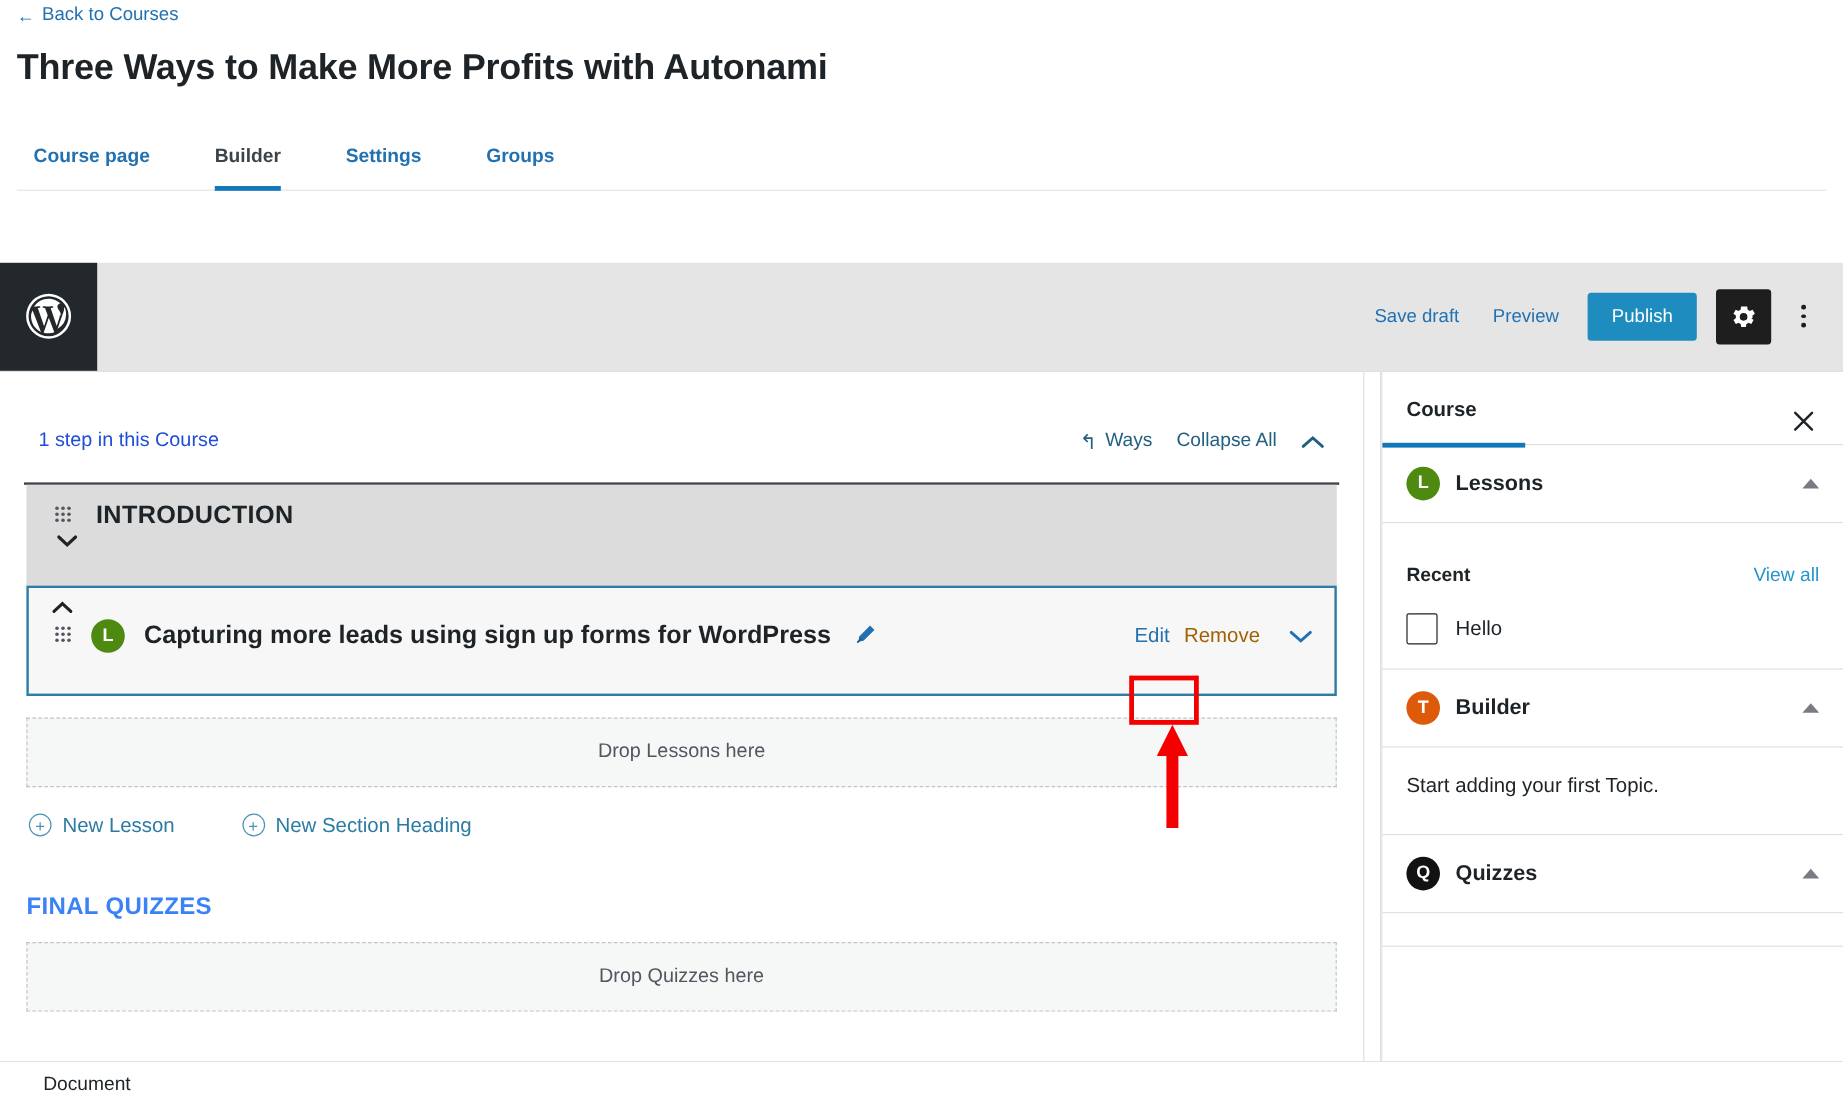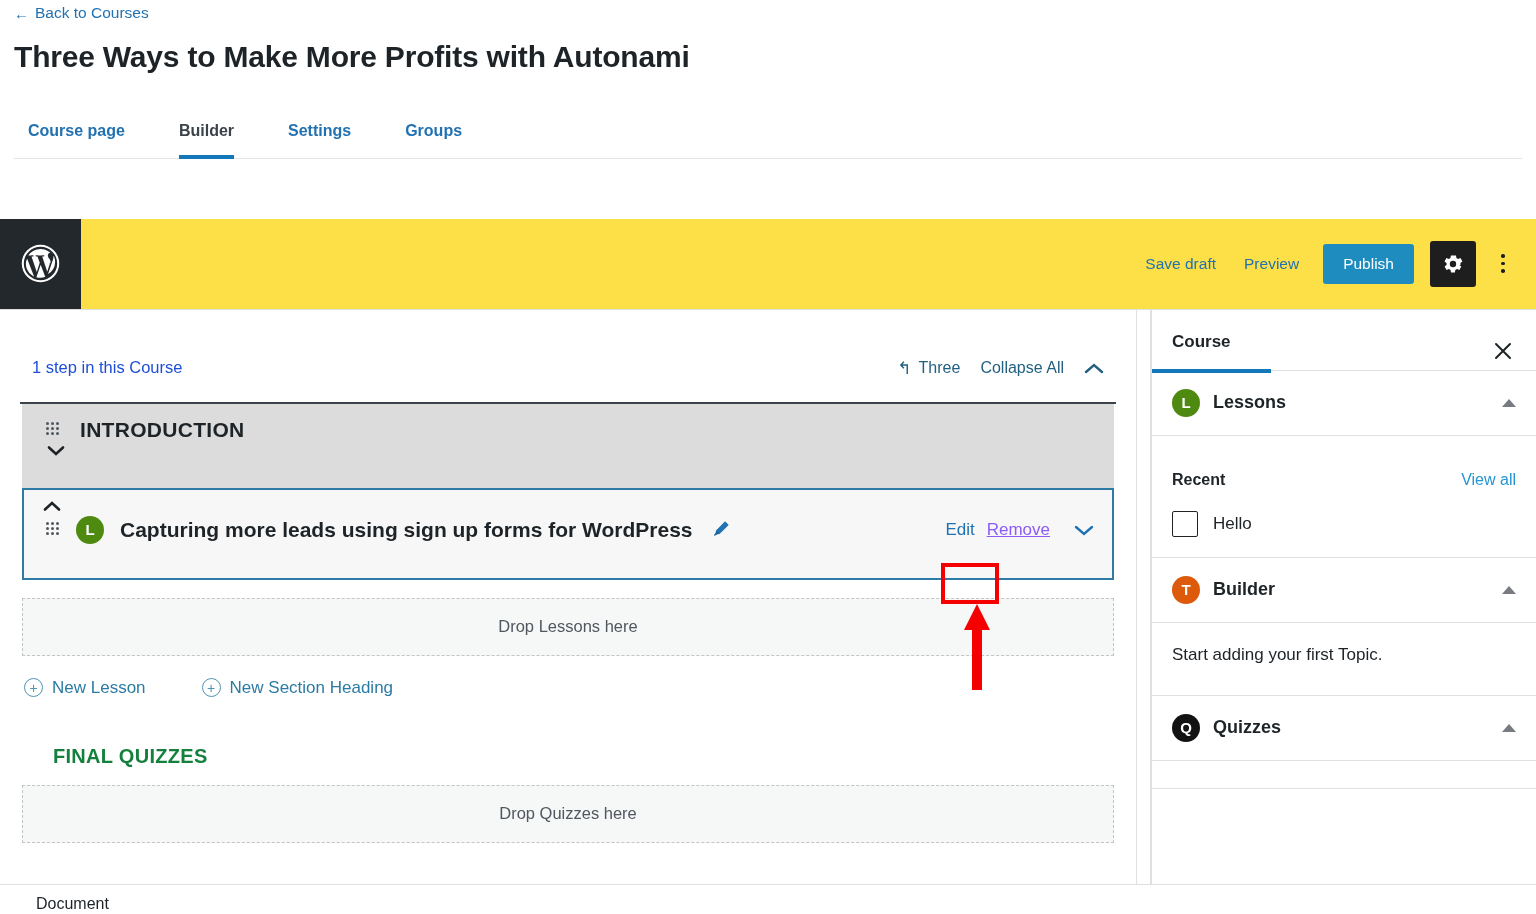--- a/index.html
+++ b/index.html
@@ -35,21 +35,21 @@
   .tab:first-child { padding-left: 14px; }
   .tab.active { color:#3c434a; }
   .tab.active:after {
     content:""; position:absolute; left: 21px; right: 21px; bottom: -1px;
     height: 4px; background:#1278b9;
   }
 
   
   .gb-toolbar {
     height: 91px; display:flex; align-items: stretch;
-    border-bottom: 1px solid #e0e0e0; background:#fde047;
+    border-bottom: 1px solid #e0e0e0; background:#e5e5e5;
     margin-top: 60px;
   }
   .wp-logo {
     width: 81px; background:#23282d; display:flex;
     align-items:center; justify-content:center; flex: 0 0 81px;
   }
   .wp-logo svg { width: 45px; height: 45px; }
   .gb-actions {
     flex: 1; display:flex; align-items:center; justify-content: flex-end;
     gap: 0; padding-right: 16px;
@@ -146,21 +146,21 @@
   }
   .badge-lesson { background:#4f8a10; }
   .lesson-title {
     font-size: 21px; font-weight: 700; color:#1d2327;
   }
   .pencil { width: 22px; height: 22px; cursor:pointer; margin-left: 2px; }
   .pencil svg { width: 20px; height: 20px; }
   .lesson-actions { display:flex; align-items:center; gap: 0; }
   .edit-wrap { position: relative; padding: 0 4px; }
   .edit-link { color:#2271b1; font-size: 17px; cursor:pointer; }
-  .remove-link { color:#8b5cf6; font-size: 17px; cursor:pointer; margin-left: 8px; text-decoration: underline; }
+  .remove-link { color:#a16207; font-size: 17px; cursor:pointer; margin-left: 8px; }
   .chev-down-row {
     margin-left: 22px; width: 24px; cursor: pointer;
     display:flex; align-items:center; justify-content:center;
   }
   .chev-down-row svg { width: 22px; height: 14px; }
 
   .dropzone {
     border: 1px dashed #c3c4c7; background:#f6f7f7;
     height: 58px; display:flex; align-items:center; justify-content:center;
     color:#50575e; font-size: 16.5px; margin-top: 18px;
@@ -169,22 +169,22 @@
   .add-btn {
     display:flex; align-items:center; gap: 9px;
     color:#2c7ba3; font-size: 17px; cursor:pointer;
   }
   .plus-circle {
     width: 19px; height: 19px; border: 1.5px solid #4f93b5; border-radius: 50%;
     display:flex; align-items:center; justify-content:center;
     font-size: 14px; line-height: 1; color:#4f93b5;
   }
   .final-quizzes {
-    font-size: 20px; font-weight: 700; color:#15803d;
-    letter-spacing: .3px; margin-top: 47px; padding-left: 0; margin-left: 31px;
+    font-size: 20px; font-weight: 700; color:#3b82f6;
+    letter-spacing: .3px; margin-top: 47px; padding-left: 0;
   }
   .builder-body { padding: 0 2px; }
 
   
   .anno-box {
     position:absolute; border: 4px solid #f40000; background: transparent;
     pointer-events: none;
   }
   .anno-arrow { position:absolute; pointer-events:none; }
 
@@ -291,21 +291,21 @@
 <div class="split">
 
   <div class="editor-pane">
     <div class="builder">
 
       <div class="builder-top">
         <div class="step-count">1 step in this Course</div>
         <div class="builder-tools">
           <div class="tool-link">
             <span class="undo-glyph">↰</span>
-            <span>Three</span>
+            <span>Ways</span>
           </div>
           <div class="tool-link">
             <span>Collapse All</span>
           </div>
           <div class="chev-up-big">
             <svg viewBox="0 0 20 12" width="20" height="12" aria-hidden="true">
               <path d="M2 10 L10 3 L18 10" stroke="#22607f" stroke-width="2.4" fill="none" stroke-linecap="round"></path>
             </svg>
           </div>
         </div>

